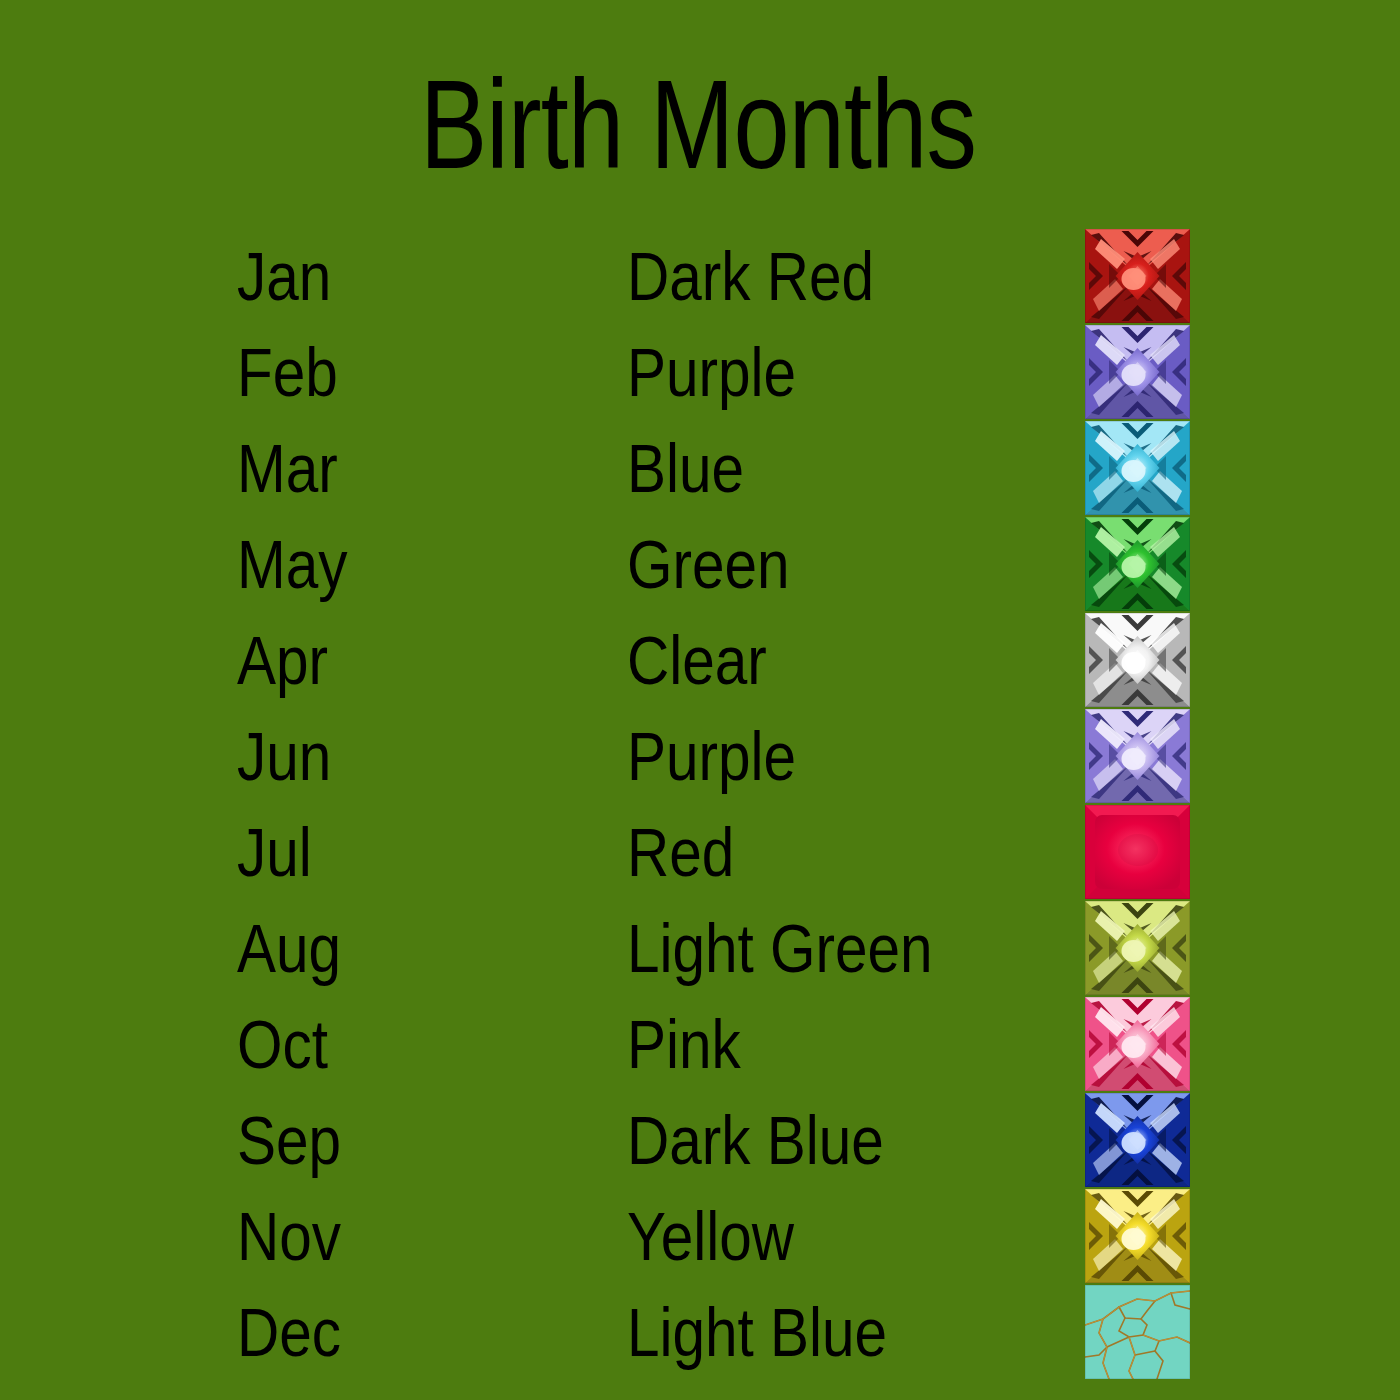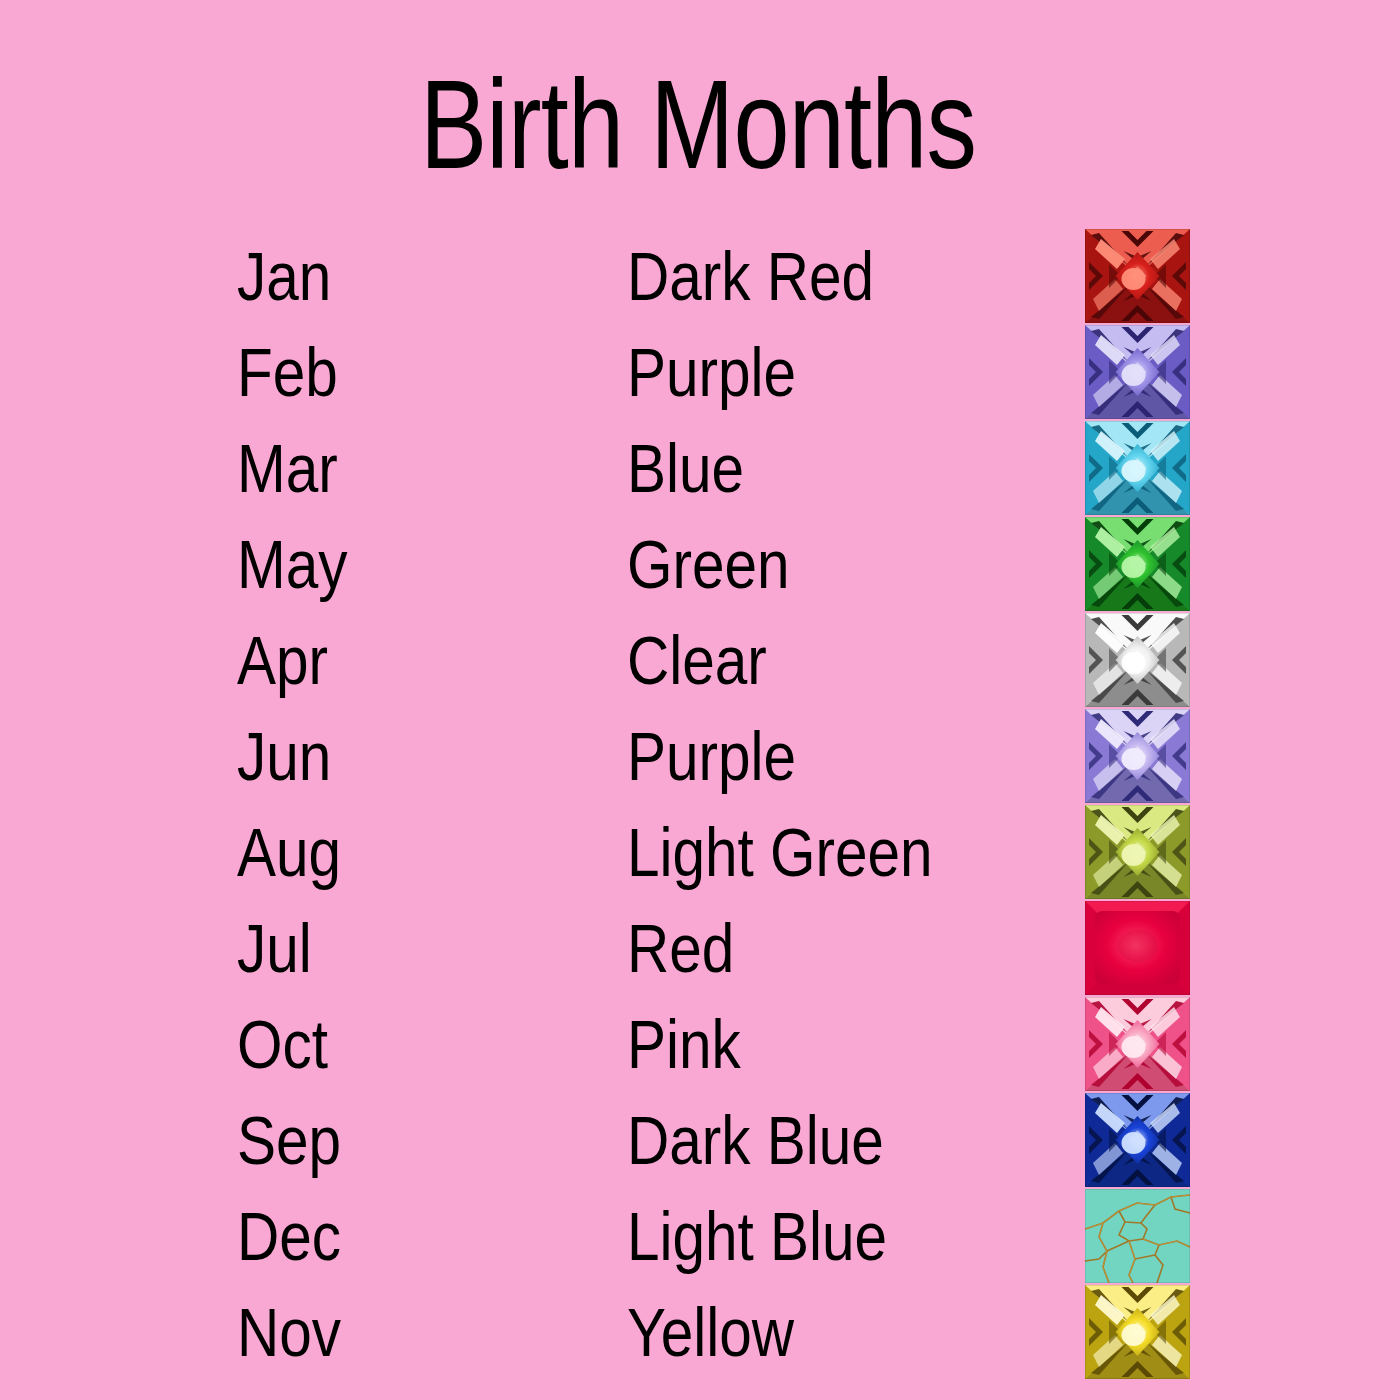--- a/index.html
+++ b/index.html
@@ -11,21 +11,21 @@
     width: 1400px;
     height: 1400px;
     font-family: "Liberation Sans", sans-serif;
     color: #000000;
     overflow: hidden;
   }
   #page {
     position: relative;
     width: 1400px;
     height: 1400px;
-    background: #f9a8d4;
+    background: #4d7c0f;
   }
 
   
   #title {
     position: absolute;
     left: 0;
     top: 62px;
     width: 1400px;
     text-align: center;
     font-size: 126px;
@@ -380,70 +380,20 @@
     <polygon points="38.5,72 52.5,60 66.5,72 52.5,66" fill="#2f2a78" opacity="0.85"></polygon>
 
     <polygon points="4,33 18,47 4,61 4,54 11,47 4,40" fill="#2f2a78" opacity="0.8"></polygon>
     <polygon points="101,33 87,47 101,61 101,54 94,47 101,40" fill="#2f2a78" opacity="0.8"></polygon>
     <polygon points="24,35 36,47 24,59" fill="#2f2a78" opacity="0.55"></polygon>
     <polygon points="81,35 69,47 81,59" fill="#2f2a78" opacity="0.55"></polygon>
 
     <polygon points="52.5,23 74.5,47 52.5,71 30.5,47" fill="url(#fg-alexandrite-gem)"></polygon>
     <ellipse cx="48.5" cy="50" rx="12" ry="11" fill="#f0ecfd" opacity="0.95"></ellipse>
     <polygon points="52.5,37 61.5,47 52.5,57 43.5,47" fill="#f0ecfd" opacity="0.6"></polygon>
-
-    <rect x="0" y="0" width="105" height="94" fill="none" stroke="rgba(0,0,0,0.22)" stroke-width="1"></rect>
-  </svg>
-          </div>
-        </div>
-      </div>
-      <div class="row">
-        <div class="month">Aug</div>
-        <div class="colorname">Light Green</div>
-        <div class="gemcell">
-          <div class="gem">
-  <svg viewBox="0 0 105 94" preserveAspectRatio="none">
-    <defs>
-      <radialGradient id="fg-peridot-gem" cx="50%" cy="50%" r="58%">
-        <stop offset="0%" stop-color="#eef6b4"></stop>
-        <stop offset="45%" stop-color="#c4d948"></stop>
-        <stop offset="100%" stop-color="#8b9a28"></stop>
-      </radialGradient>
-    </defs>
-
-    <rect x="0" y="0" width="105" height="94" fill="#c4d948"></rect>
-
-    <polygon points="0,0 52.5,47 0,94" fill="#8b9a28"></polygon>
-    <polygon points="105,0 52.5,47 105,94" fill="#8b9a28"></polygon>
-    <polygon points="0,0 52.5,47 105,0" fill="#eef6b4" opacity="0.55"></polygon>
-    <polygon points="0,94 52.5,47 105,94" fill="#3c4410" opacity="0.55"></polygon>
-
-    <polygon points="6,6 48.5,41 52.5,47 14,4" fill="#3c4410" opacity="0.9"></polygon>
-    <polygon points="99,6 56.5,41 52.5,47 91,4" fill="#3c4410" opacity="0.9"></polygon>
-    <polygon points="6,88 48.5,53 52.5,47 14,90" fill="#3c4410" opacity="0.8"></polygon>
-    <polygon points="99,88 56.5,53 52.5,47 91,90" fill="#3c4410" opacity="0.8"></polygon>
-
-    <polygon points="16,10 40,30 32,40 10,20" fill="#eef6b4" opacity="0.95"></polygon>
-    <polygon points="89,10 65,30 73,40 95,20" fill="#eef6b4" opacity="0.8"></polygon>
-    <polygon points="14,82 38,60 30,50 8,70" fill="#eef6b4" opacity="0.6"></polygon>
-    <polygon points="91,82 67,60 75,50 97,70" fill="#eef6b4" opacity="0.75"></polygon>
-
-    <polygon points="36.5,2 52.5,18 68.5,2 61.5,2 52.5,11 43.5,2" fill="#3c4410"></polygon>
-    <polygon points="36.5,92 52.5,76 68.5,92 61.5,92 52.5,83 43.5,92" fill="#3c4410"></polygon>
-    <polygon points="38.5,22 52.5,34 66.5,22 52.5,28" fill="#3c4410" opacity="0.85"></polygon>
-    <polygon points="38.5,72 52.5,60 66.5,72 52.5,66" fill="#3c4410" opacity="0.85"></polygon>
-
-    <polygon points="4,33 18,47 4,61 4,54 11,47 4,40" fill="#3c4410" opacity="0.8"></polygon>
-    <polygon points="101,33 87,47 101,61 101,54 94,47 101,40" fill="#3c4410" opacity="0.8"></polygon>
-    <polygon points="24,35 36,47 24,59" fill="#3c4410" opacity="0.55"></polygon>
-    <polygon points="81,35 69,47 81,59" fill="#3c4410" opacity="0.55"></polygon>
-
-    <polygon points="52.5,23 74.5,47 52.5,71 30.5,47" fill="url(#fg-peridot-gem)"></polygon>
-    <ellipse cx="48.5" cy="50" rx="12" ry="11" fill="#eef6b4" opacity="0.95"></ellipse>
-    <polygon points="52.5,37 61.5,47 52.5,57 43.5,47" fill="#eef6b4" opacity="0.6"></polygon>
 
     <rect x="0" y="0" width="105" height="94" fill="none" stroke="rgba(0,0,0,0.22)" stroke-width="1"></rect>
   </svg>
           </div>
         </div>
       </div>
       <div class="row">
         <div class="month">Jul</div>
         <div class="colorname">Red</div>
         <div class="gemcell">
@@ -462,20 +412,70 @@
       <polygon points="105,0 105,94 93,82 93,12" fill="#cc0038" opacity="0.6"></polygon>
       <polygon points="0,94 12,82 93,82 105,94" fill="#a60030" opacity="0.35"></polygon>
       <rect x="10" y="10" width="85" height="74" rx="7" fill="url(#rg-ruby-gem)"></rect>
       <ellipse cx="53" cy="45" rx="20" ry="16" fill="#a60030" opacity="0.12"></ellipse>
       <rect x="0" y="0" width="105" height="94" fill="none" stroke="rgba(0,0,0,0.2)" stroke-width="1"></rect>
     </svg>
           </div>
         </div>
       </div>
       <div class="row">
+        <div class="month">Aug</div>
+        <div class="colorname">Light Green</div>
+        <div class="gemcell">
+          <div class="gem">
+  <svg viewBox="0 0 105 94" preserveAspectRatio="none">
+    <defs>
+      <radialGradient id="fg-peridot-gem" cx="50%" cy="50%" r="58%">
+        <stop offset="0%" stop-color="#eef6b4"></stop>
+        <stop offset="45%" stop-color="#c4d948"></stop>
+        <stop offset="100%" stop-color="#8b9a28"></stop>
+      </radialGradient>
+    </defs>
+
+    <rect x="0" y="0" width="105" height="94" fill="#c4d948"></rect>
+
+    <polygon points="0,0 52.5,47 0,94" fill="#8b9a28"></polygon>
+    <polygon points="105,0 52.5,47 105,94" fill="#8b9a28"></polygon>
+    <polygon points="0,0 52.5,47 105,0" fill="#eef6b4" opacity="0.55"></polygon>
+    <polygon points="0,94 52.5,47 105,94" fill="#3c4410" opacity="0.55"></polygon>
+
+    <polygon points="6,6 48.5,41 52.5,47 14,4" fill="#3c4410" opacity="0.9"></polygon>
+    <polygon points="99,6 56.5,41 52.5,47 91,4" fill="#3c4410" opacity="0.9"></polygon>
+    <polygon points="6,88 48.5,53 52.5,47 14,90" fill="#3c4410" opacity="0.8"></polygon>
+    <polygon points="99,88 56.5,53 52.5,47 91,90" fill="#3c4410" opacity="0.8"></polygon>
+
+    <polygon points="16,10 40,30 32,40 10,20" fill="#eef6b4" opacity="0.95"></polygon>
+    <polygon points="89,10 65,30 73,40 95,20" fill="#eef6b4" opacity="0.8"></polygon>
+    <polygon points="14,82 38,60 30,50 8,70" fill="#eef6b4" opacity="0.6"></polygon>
+    <polygon points="91,82 67,60 75,50 97,70" fill="#eef6b4" opacity="0.75"></polygon>
+
+    <polygon points="36.5,2 52.5,18 68.5,2 61.5,2 52.5,11 43.5,2" fill="#3c4410"></polygon>
+    <polygon points="36.5,92 52.5,76 68.5,92 61.5,92 52.5,83 43.5,92" fill="#3c4410"></polygon>
+    <polygon points="38.5,22 52.5,34 66.5,22 52.5,28" fill="#3c4410" opacity="0.85"></polygon>
+    <polygon points="38.5,72 52.5,60 66.5,72 52.5,66" fill="#3c4410" opacity="0.85"></polygon>
+
+    <polygon points="4,33 18,47 4,61 4,54 11,47 4,40" fill="#3c4410" opacity="0.8"></polygon>
+    <polygon points="101,33 87,47 101,61 101,54 94,47 101,40" fill="#3c4410" opacity="0.8"></polygon>
+    <polygon points="24,35 36,47 24,59" fill="#3c4410" opacity="0.55"></polygon>
+    <polygon points="81,35 69,47 81,59" fill="#3c4410" opacity="0.55"></polygon>
+
+    <polygon points="52.5,23 74.5,47 52.5,71 30.5,47" fill="url(#fg-peridot-gem)"></polygon>
+    <ellipse cx="48.5" cy="50" rx="12" ry="11" fill="#eef6b4" opacity="0.95"></ellipse>
+    <polygon points="52.5,37 61.5,47 52.5,57 43.5,47" fill="#eef6b4" opacity="0.6"></polygon>
+
+    <rect x="0" y="0" width="105" height="94" fill="none" stroke="rgba(0,0,0,0.22)" stroke-width="1"></rect>
+  </svg>
+          </div>
+        </div>
+      </div>
+      <div class="row">
         <div class="month">Oct</div>
         <div class="colorname">Pink</div>
         <div class="gemcell">
           <div class="gem">
   <svg viewBox="0 0 105 94" preserveAspectRatio="none">
     <defs>
       <radialGradient id="fg-pink-tourmaline-gem" cx="50%" cy="50%" r="58%">
         <stop offset="0%" stop-color="#ffe8f0"></stop>
         <stop offset="45%" stop-color="#f9a8c4"></stop>
         <stop offset="100%" stop-color="#ef5289"></stop>
@@ -555,20 +555,70 @@
     <polygon points="38.5,72 52.5,60 66.5,72 52.5,66" fill="#04103f" opacity="0.85"></polygon>
 
     <polygon points="4,33 18,47 4,61 4,54 11,47 4,40" fill="#04103f" opacity="0.8"></polygon>
     <polygon points="101,33 87,47 101,61 101,54 94,47 101,40" fill="#04103f" opacity="0.8"></polygon>
     <polygon points="24,35 36,47 24,59" fill="#04103f" opacity="0.55"></polygon>
     <polygon points="81,35 69,47 81,59" fill="#04103f" opacity="0.55"></polygon>
 
     <polygon points="52.5,23 74.5,47 52.5,71 30.5,47" fill="url(#fg-sapphire-gem)"></polygon>
     <ellipse cx="48.5" cy="50" rx="12" ry="11" fill="#cfe0ff" opacity="0.95"></ellipse>
     <polygon points="52.5,37 61.5,47 52.5,57 43.5,47" fill="#cfe0ff" opacity="0.6"></polygon>
+
+    <rect x="0" y="0" width="105" height="94" fill="none" stroke="rgba(0,0,0,0.22)" stroke-width="1"></rect>
+  </svg>
+          </div>
+        </div>
+      </div>
+      <div class="row">
+        <div class="month">Nov</div>
+        <div class="colorname">Yellow</div>
+        <div class="gemcell">
+          <div class="gem">
+  <svg viewBox="0 0 105 94" preserveAspectRatio="none">
+    <defs>
+      <radialGradient id="fg-citrine-gem" cx="50%" cy="50%" r="58%">
+        <stop offset="0%" stop-color="#fffbd2"></stop>
+        <stop offset="45%" stop-color="#f5dd2a"></stop>
+        <stop offset="100%" stop-color="#bba410"></stop>
+      </radialGradient>
+    </defs>
+
+    <rect x="0" y="0" width="105" height="94" fill="#f5dd2a"></rect>
+
+    <polygon points="0,0 52.5,47 0,94" fill="#bba410"></polygon>
+    <polygon points="105,0 52.5,47 105,94" fill="#bba410"></polygon>
+    <polygon points="0,0 52.5,47 105,0" fill="#fffbd2" opacity="0.55"></polygon>
+    <polygon points="0,94 52.5,47 105,94" fill="#5a4a04" opacity="0.55"></polygon>
+
+    <polygon points="6,6 48.5,41 52.5,47 14,4" fill="#5a4a04" opacity="0.9"></polygon>
+    <polygon points="99,6 56.5,41 52.5,47 91,4" fill="#5a4a04" opacity="0.9"></polygon>
+    <polygon points="6,88 48.5,53 52.5,47 14,90" fill="#5a4a04" opacity="0.8"></polygon>
+    <polygon points="99,88 56.5,53 52.5,47 91,90" fill="#5a4a04" opacity="0.8"></polygon>
+
+    <polygon points="16,10 40,30 32,40 10,20" fill="#fffbd2" opacity="0.95"></polygon>
+    <polygon points="89,10 65,30 73,40 95,20" fill="#fffbd2" opacity="0.8"></polygon>
+    <polygon points="14,82 38,60 30,50 8,70" fill="#fffbd2" opacity="0.6"></polygon>
+    <polygon points="91,82 67,60 75,50 97,70" fill="#fffbd2" opacity="0.75"></polygon>
+
+    <polygon points="36.5,2 52.5,18 68.5,2 61.5,2 52.5,11 43.5,2" fill="#5a4a04"></polygon>
+    <polygon points="36.5,92 52.5,76 68.5,92 61.5,92 52.5,83 43.5,92" fill="#5a4a04"></polygon>
+    <polygon points="38.5,22 52.5,34 66.5,22 52.5,28" fill="#5a4a04" opacity="0.85"></polygon>
+    <polygon points="38.5,72 52.5,60 66.5,72 52.5,66" fill="#5a4a04" opacity="0.85"></polygon>
+
+    <polygon points="4,33 18,47 4,61 4,54 11,47 4,40" fill="#5a4a04" opacity="0.8"></polygon>
+    <polygon points="101,33 87,47 101,61 101,54 94,47 101,40" fill="#5a4a04" opacity="0.8"></polygon>
+    <polygon points="24,35 36,47 24,59" fill="#5a4a04" opacity="0.55"></polygon>
+    <polygon points="81,35 69,47 81,59" fill="#5a4a04" opacity="0.55"></polygon>
+
+    <polygon points="52.5,23 74.5,47 52.5,71 30.5,47" fill="url(#fg-citrine-gem)"></polygon>
+    <ellipse cx="48.5" cy="50" rx="12" ry="11" fill="#fffbd2" opacity="0.95"></ellipse>
+    <polygon points="52.5,37 61.5,47 52.5,57 43.5,47" fill="#fffbd2" opacity="0.6"></polygon>
 
     <rect x="0" y="0" width="105" height="94" fill="none" stroke="rgba(0,0,0,0.22)" stroke-width="1"></rect>
   </svg>
           </div>
         </div>
       </div>
       <div class="row">
         <div class="month">Dec</div>
         <div class="colorname">Light Blue</div>
         <div class="gemcell">
@@ -593,65 +643,15 @@
         <path d="M0 40 L18 34 L34 22 L52 14 L70 16 L86 8 L105 6"></path>
         <path d="M18 34 L14 48 L22 62 L18 78 L24 94"></path>
         <path d="M58 50 L74 56 L92 52 L105 58"></path>
         <path d="M44 52 L50 70 L44 86 L48 94"></path>
       </g>
       <rect x="0" y="0" width="105" height="94" fill="none" stroke="rgba(0,0,0,0.18)" stroke-width="1"></rect>
     </svg>
           </div>
         </div>
       </div>
-      <div class="row">
-        <div class="month">Nov</div>
-        <div class="colorname">Yellow</div>
-        <div class="gemcell">
-          <div class="gem">
-  <svg viewBox="0 0 105 94" preserveAspectRatio="none">
-    <defs>
-      <radialGradient id="fg-citrine-gem" cx="50%" cy="50%" r="58%">
-        <stop offset="0%" stop-color="#fffbd2"></stop>
-        <stop offset="45%" stop-color="#f5dd2a"></stop>
-        <stop offset="100%" stop-color="#bba410"></stop>
-      </radialGradient>
-    </defs>
-
-    <rect x="0" y="0" width="105" height="94" fill="#f5dd2a"></rect>
-
-    <polygon points="0,0 52.5,47 0,94" fill="#bba410"></polygon>
-    <polygon points="105,0 52.5,47 105,94" fill="#bba410"></polygon>
-    <polygon points="0,0 52.5,47 105,0" fill="#fffbd2" opacity="0.55"></polygon>
-    <polygon points="0,94 52.5,47 105,94" fill="#5a4a04" opacity="0.55"></polygon>
-
-    <polygon points="6,6 48.5,41 52.5,47 14,4" fill="#5a4a04" opacity="0.9"></polygon>
-    <polygon points="99,6 56.5,41 52.5,47 91,4" fill="#5a4a04" opacity="0.9"></polygon>
-    <polygon points="6,88 48.5,53 52.5,47 14,90" fill="#5a4a04" opacity="0.8"></polygon>
-    <polygon points="99,88 56.5,53 52.5,47 91,90" fill="#5a4a04" opacity="0.8"></polygon>
-
-    <polygon points="16,10 40,30 32,40 10,20" fill="#fffbd2" opacity="0.95"></polygon>
-    <polygon points="89,10 65,30 73,40 95,20" fill="#fffbd2" opacity="0.8"></polygon>
-    <polygon points="14,82 38,60 30,50 8,70" fill="#fffbd2" opacity="0.6"></polygon>
-    <polygon points="91,82 67,60 75,50 97,70" fill="#fffbd2" opacity="0.75"></polygon>
-
-    <polygon points="36.5,2 52.5,18 68.5,2 61.5,2 52.5,11 43.5,2" fill="#5a4a04"></polygon>
-    <polygon points="36.5,92 52.5,76 68.5,92 61.5,92 52.5,83 43.5,92" fill="#5a4a04"></polygon>
-    <polygon points="38.5,22 52.5,34 66.5,22 52.5,28" fill="#5a4a04" opacity="0.85"></polygon>
-    <polygon points="38.5,72 52.5,60 66.5,72 52.5,66" fill="#5a4a04" opacity="0.85"></polygon>
-
-    <polygon points="4,33 18,47 4,61 4,54 11,47 4,40" fill="#5a4a04" opacity="0.8"></polygon>
-    <polygon points="101,33 87,47 101,61 101,54 94,47 101,40" fill="#5a4a04" opacity="0.8"></polygon>
-    <polygon points="24,35 36,47 24,59" fill="#5a4a04" opacity="0.55"></polygon>
-    <polygon points="81,35 69,47 81,59" fill="#5a4a04" opacity="0.55"></polygon>
-
-    <polygon points="52.5,23 74.5,47 52.5,71 30.5,47" fill="url(#fg-citrine-gem)"></polygon>
-    <ellipse cx="48.5" cy="50" rx="12" ry="11" fill="#fffbd2" opacity="0.95"></ellipse>
-    <polygon points="52.5,37 61.5,47 52.5,57 43.5,47" fill="#fffbd2" opacity="0.6"></polygon>
-
-    <rect x="0" y="0" width="105" height="94" fill="none" stroke="rgba(0,0,0,0.22)" stroke-width="1"></rect>
-  </svg>
-          </div>
-        </div>
-      </div>
     </div>
 
 </div>
 
 </body></html>

